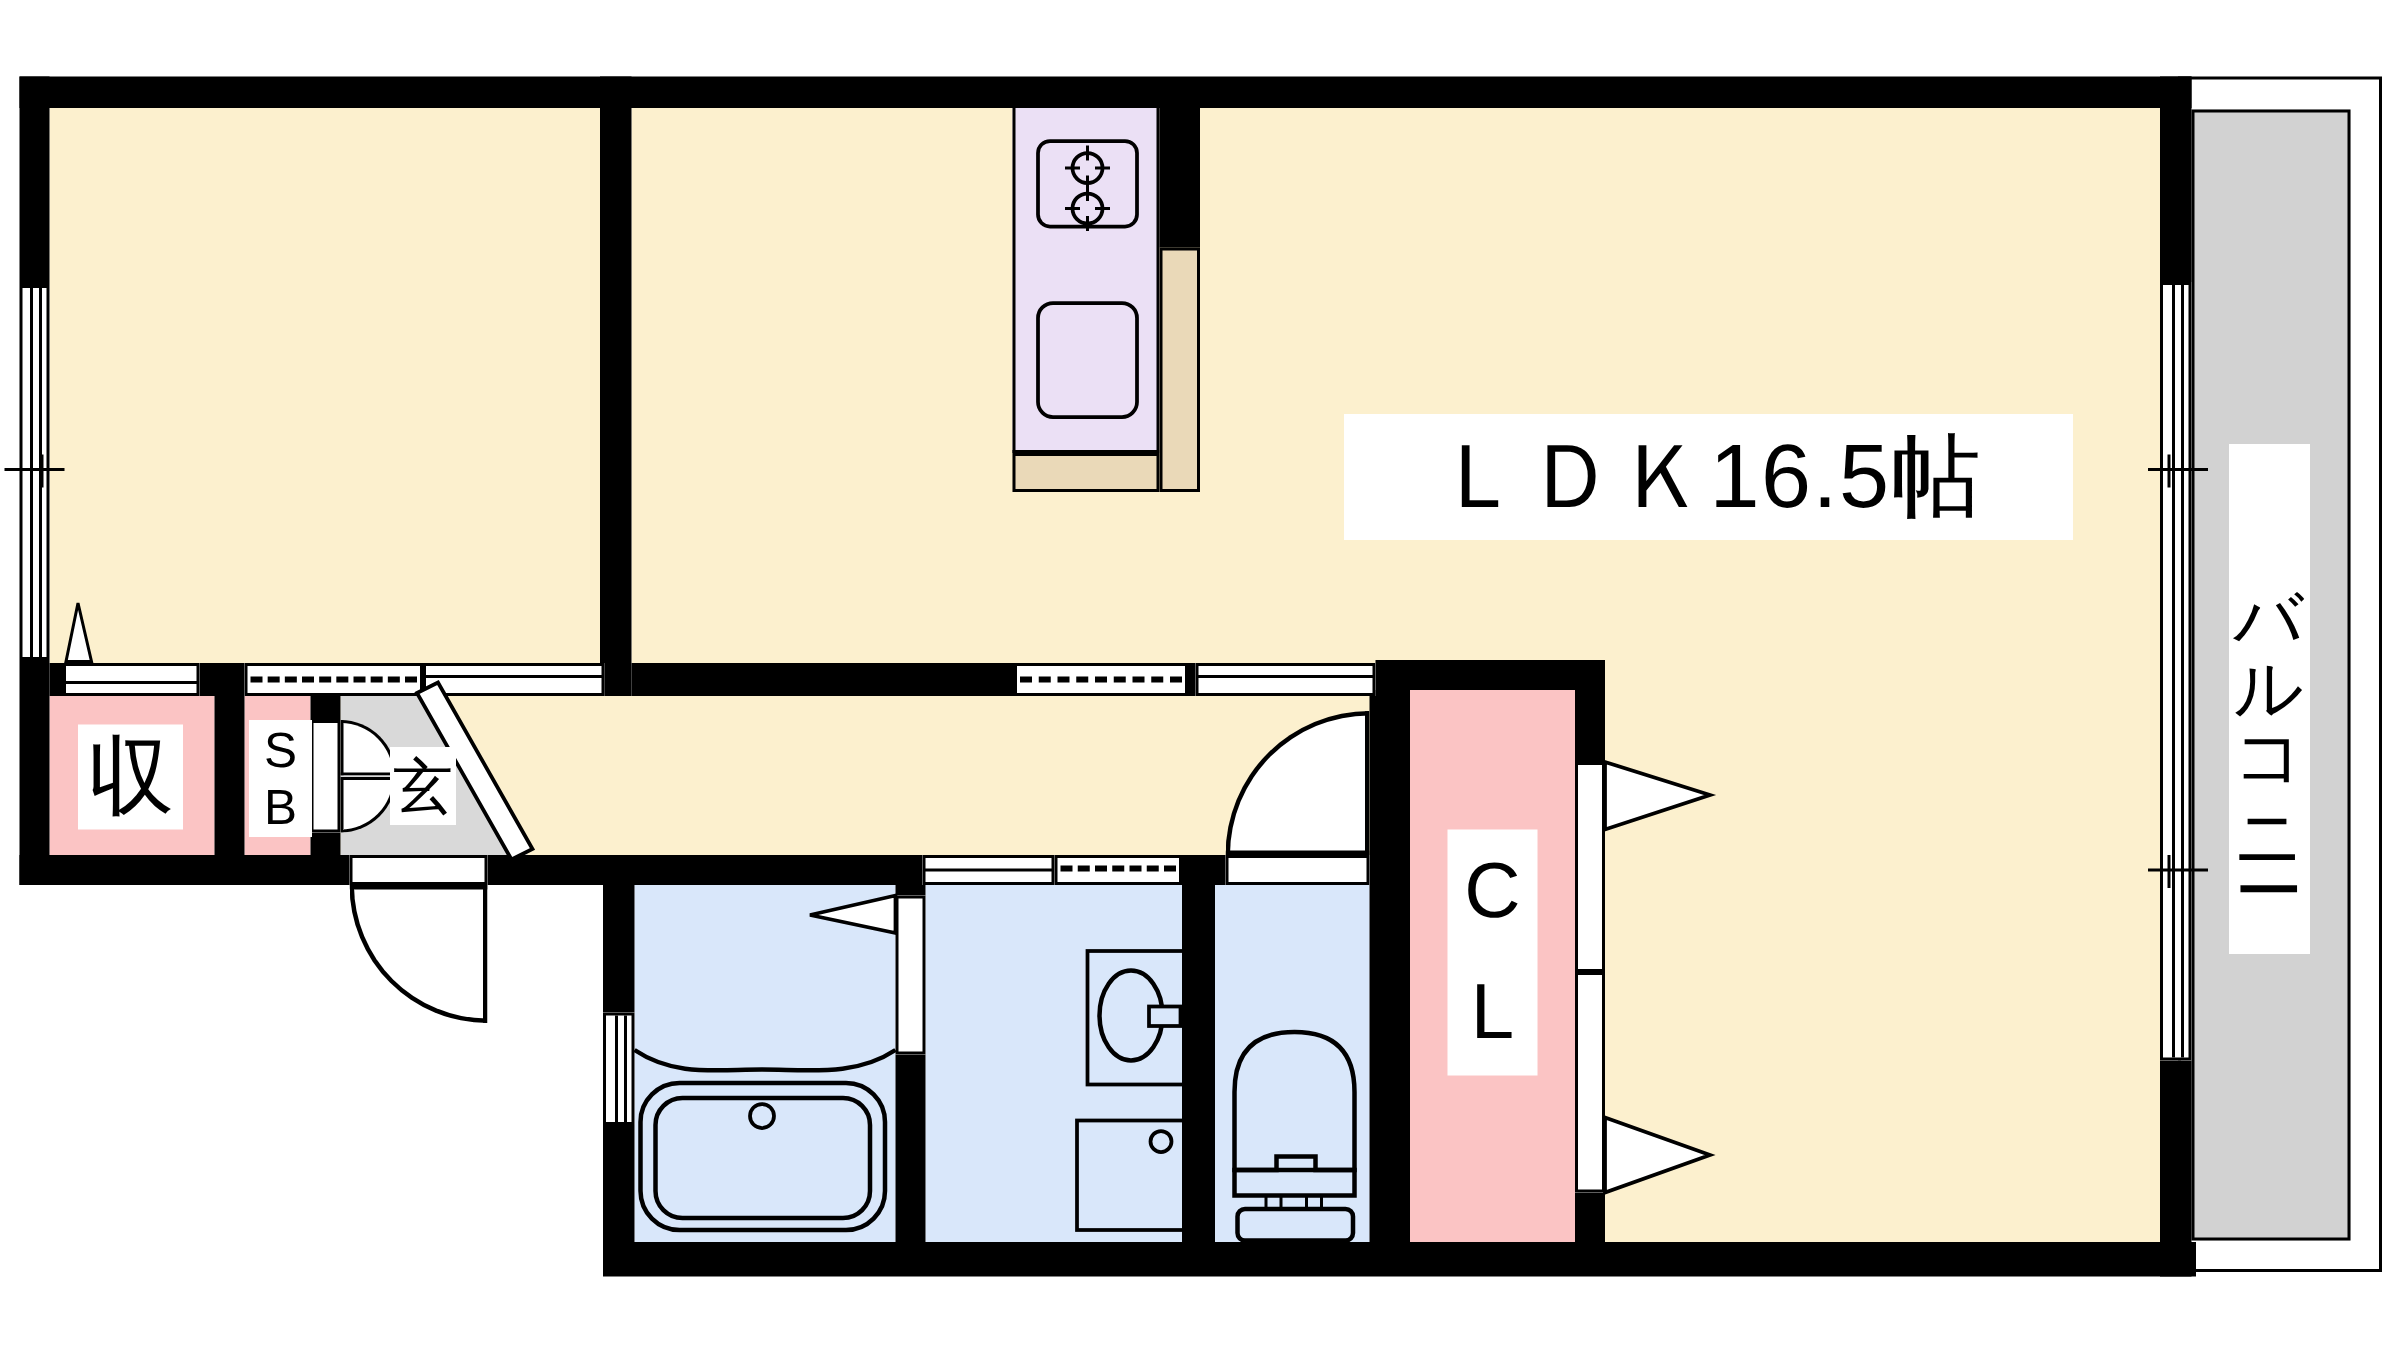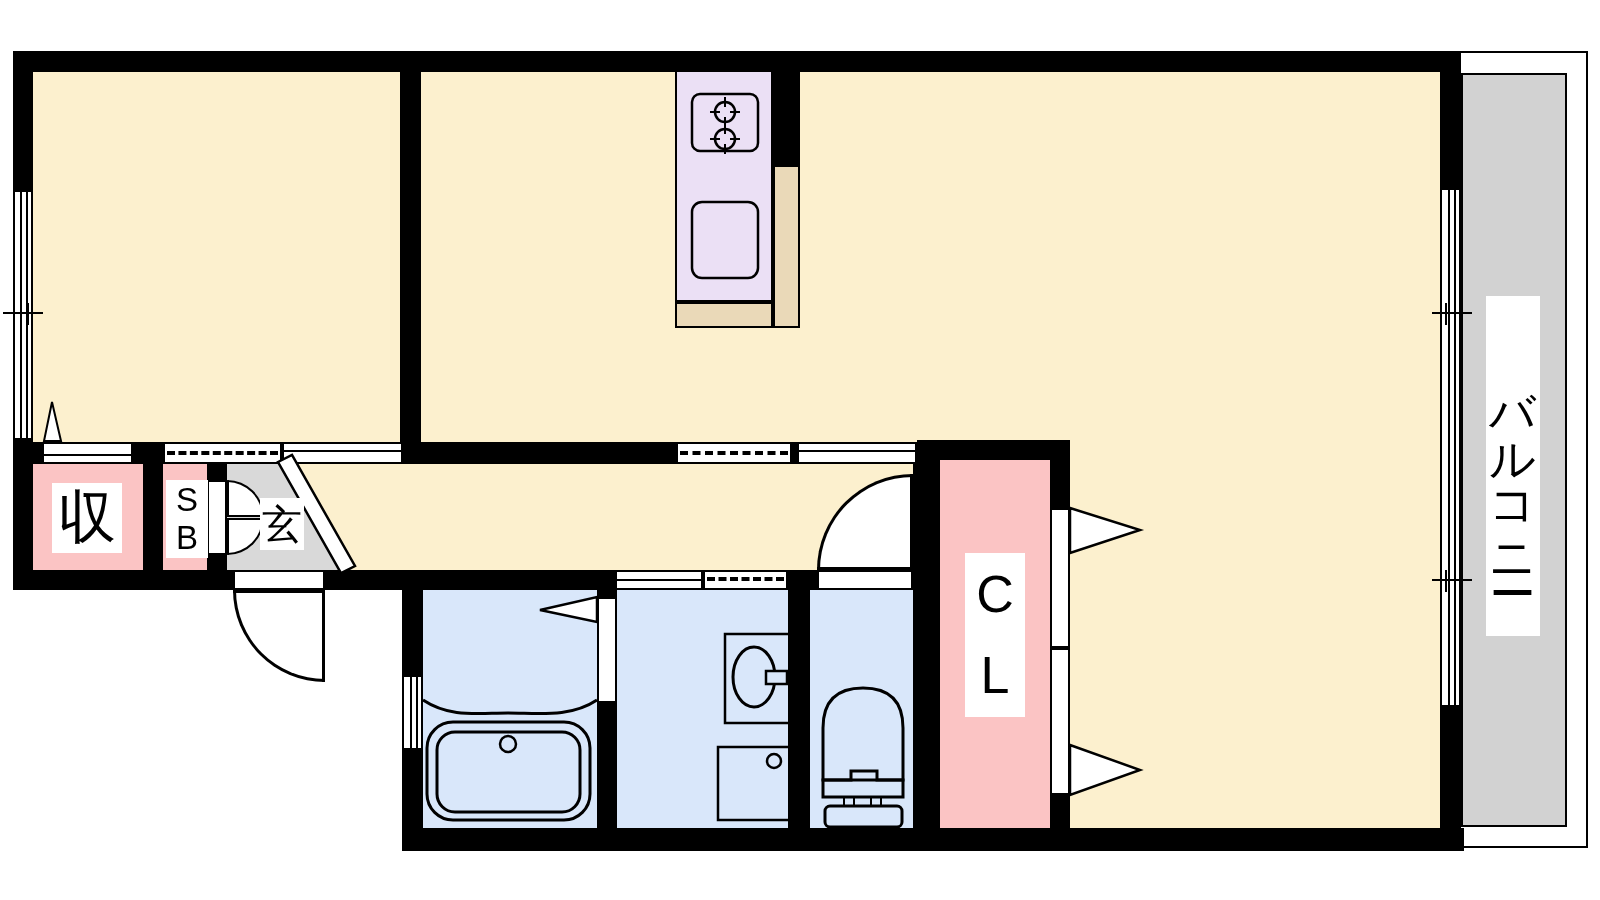--- a/index.html
+++ b/index.html
@@ -199,20 +199,21 @@
 
     <g fill="none" stroke="#000" stroke-width="3">
       <path d="M823,780 L823,728 Q823,688 863,688 Q903,688 903,728 L903,780 L877,780 L877,771 L851,771 L851,780 Z"></path>
       <rect x="823" y="780" width="80" height="17"></rect>
       <rect x="844" y="797" width="10" height="9" stroke-width="2"></rect>
       <rect x="871" y="797" width="10" height="9" stroke-width="2"></rect>
       <rect x="825" y="806" width="77" height="21" rx="5"></rect>
     </g>
   </svg>
 
+  <div class="label" style="left:896px;top:276px;width:486px;height:84px;font-size:60px;letter-spacing:1px;">ＬＤＫ16.5帖</div>
   <div class="label" style="left:52px;top:483px;width:70px;height:70px;font-size:58px;">収</div>
   <div class="label" style="left:166px;top:480px;width:42px;height:78px;font-size:33px;line-height:1.15;">S
 B</div>
   <div class="label" style="left:260px;top:498px;width:44px;height:52px;font-size:40px;">玄</div>
   <div class="label" style="left:965px;top:553px;width:60px;height:164px;font-size:52px;line-height:1.55;">C
 L</div>
   <div class="label vert" style="left:1486px;top:296px;width:54px;height:340px;font-size:46px;line-height:1.15;">バルコニー</div>
 
 </div>
 

